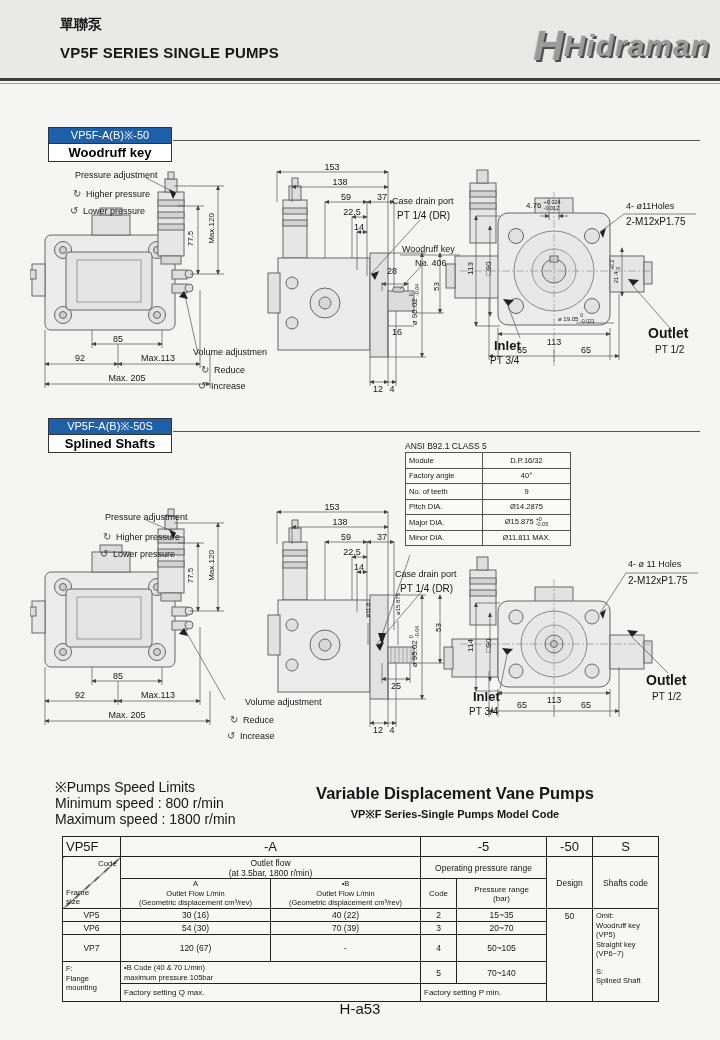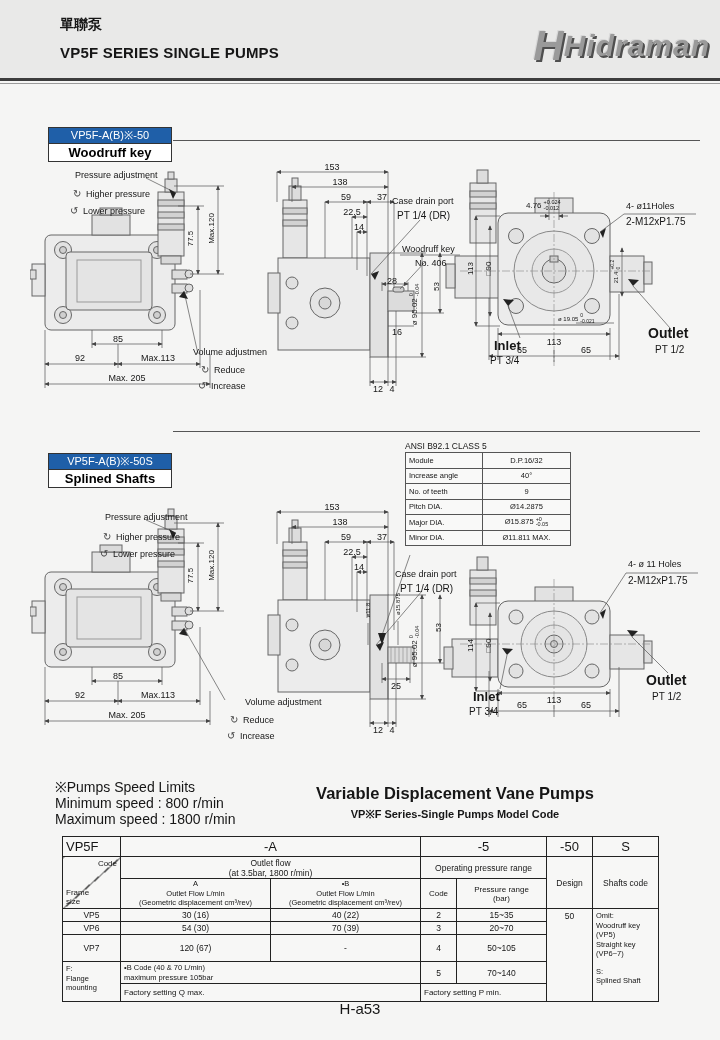--- a/index.html
+++ b/index.html
@@ -258,21 +258,21 @@
     <div class="dimc" style="left:282px;top:4px;width:40px;">153</div>
     <div class="dimc" style="left:290px;top:19px;width:40px;">138</div>
     <div class="dimc" style="left:300px;top:34px;width:32px;">59</div>
     <div class="dimc" style="left:338px;top:34px;width:28px;">37</div>
     <div class="dimc" style="left:306px;top:49px;width:32px;">22.5</div>
     <div class="dimc" style="left:315px;top:64px;width:28px;">14</div>
     <span class="lab" style="left:362px;top:38px;">Case drain port</span>
     <span class="lab-big" style="left:367px;top:52px;">PT 1/4 (DR)</span>
     <span class="lab" style="left:372px;top:86px;">Woodruff key</span>
     <span class="lab" style="left:385px;top:100px;">No. 406</span>
-    <div class="dimc" style="left:350px;top:118px;width:24px;">28</div>
+    <div class="dimc" style="left:350px;top:108px;width:24px;">28</div>
     <div class="dimc" style="left:355px;top:169px;width:24px;">16</div>
     <div class="v" style="left:354px;top:141px;width:60px;">
         <span>ø 95.02</span>
         <span class="tol">
           <span>0</span>
           <span>-0.04</span>
         </span>
       </div>
     <div class="v" style="left:384px;top:124px;width:44px;">53</div>
     <div class="dimc" style="left:336px;top:226px;width:24px;">12</div>
@@ -305,36 +305,36 @@
       </div>
     <span class="lab big-bold" style="left:464px;top:180px;">Inlet</span>
     <span class="lab-big" style="left:460px;top:197px;">PT 3/4</span>
     <span class="lab big-bold" style="left:618px;top:167px;font-size:14px;">Outlet</span>
     <span class="lab-big" style="left:625px;top:186px;">PT 1/2</span>
     <div class="dimc" style="left:502px;top:179px;width:44px;">113</div>
     <div class="dimc" style="left:470px;top:187px;width:44px;">65</div>
     <div class="dimc" style="left:534px;top:187px;width:44px;">65</div>
   </div>
 
-  <div class="sec-label" style="top:418px;margin-top:35px;">
+  <div class="sec-label" style="top:418px;">
     <div class="sec-blue">VP5F-A(B)※-50S</div>
     <div class="sec-white">Splined Shafts</div>
   </div>
   <div class="sec-rule" style="left:173px;top:431px;width:527px;"></div>
 
   <div class="ansi">
     <div class="ansi-title">ANSI B92.1 CLASS 5</div>
     <table>
       <tbody>
           <tr>
             <td style="width:70px;">Module</td>
             <td class="val">D.P.16/32</td>
           </tr>
       <tr>
-            <td>Increase angle</td>
+            <td>Factory angle</td>
             <td class="val">40°</td>
           </tr>
       <tr>
             <td>No. of teeth</td>
             <td class="val">9</td>
           </tr>
       <tr>
             <td>Pitch DIA.</td>
             <td class="val">Ø14.2875</td>
           </tr>

